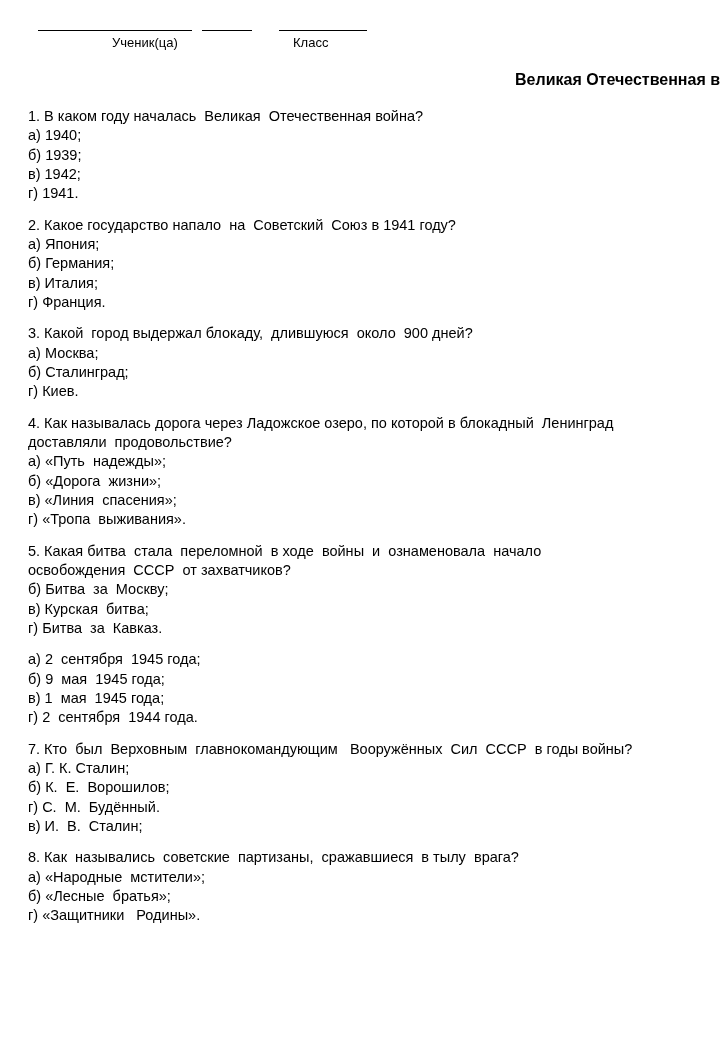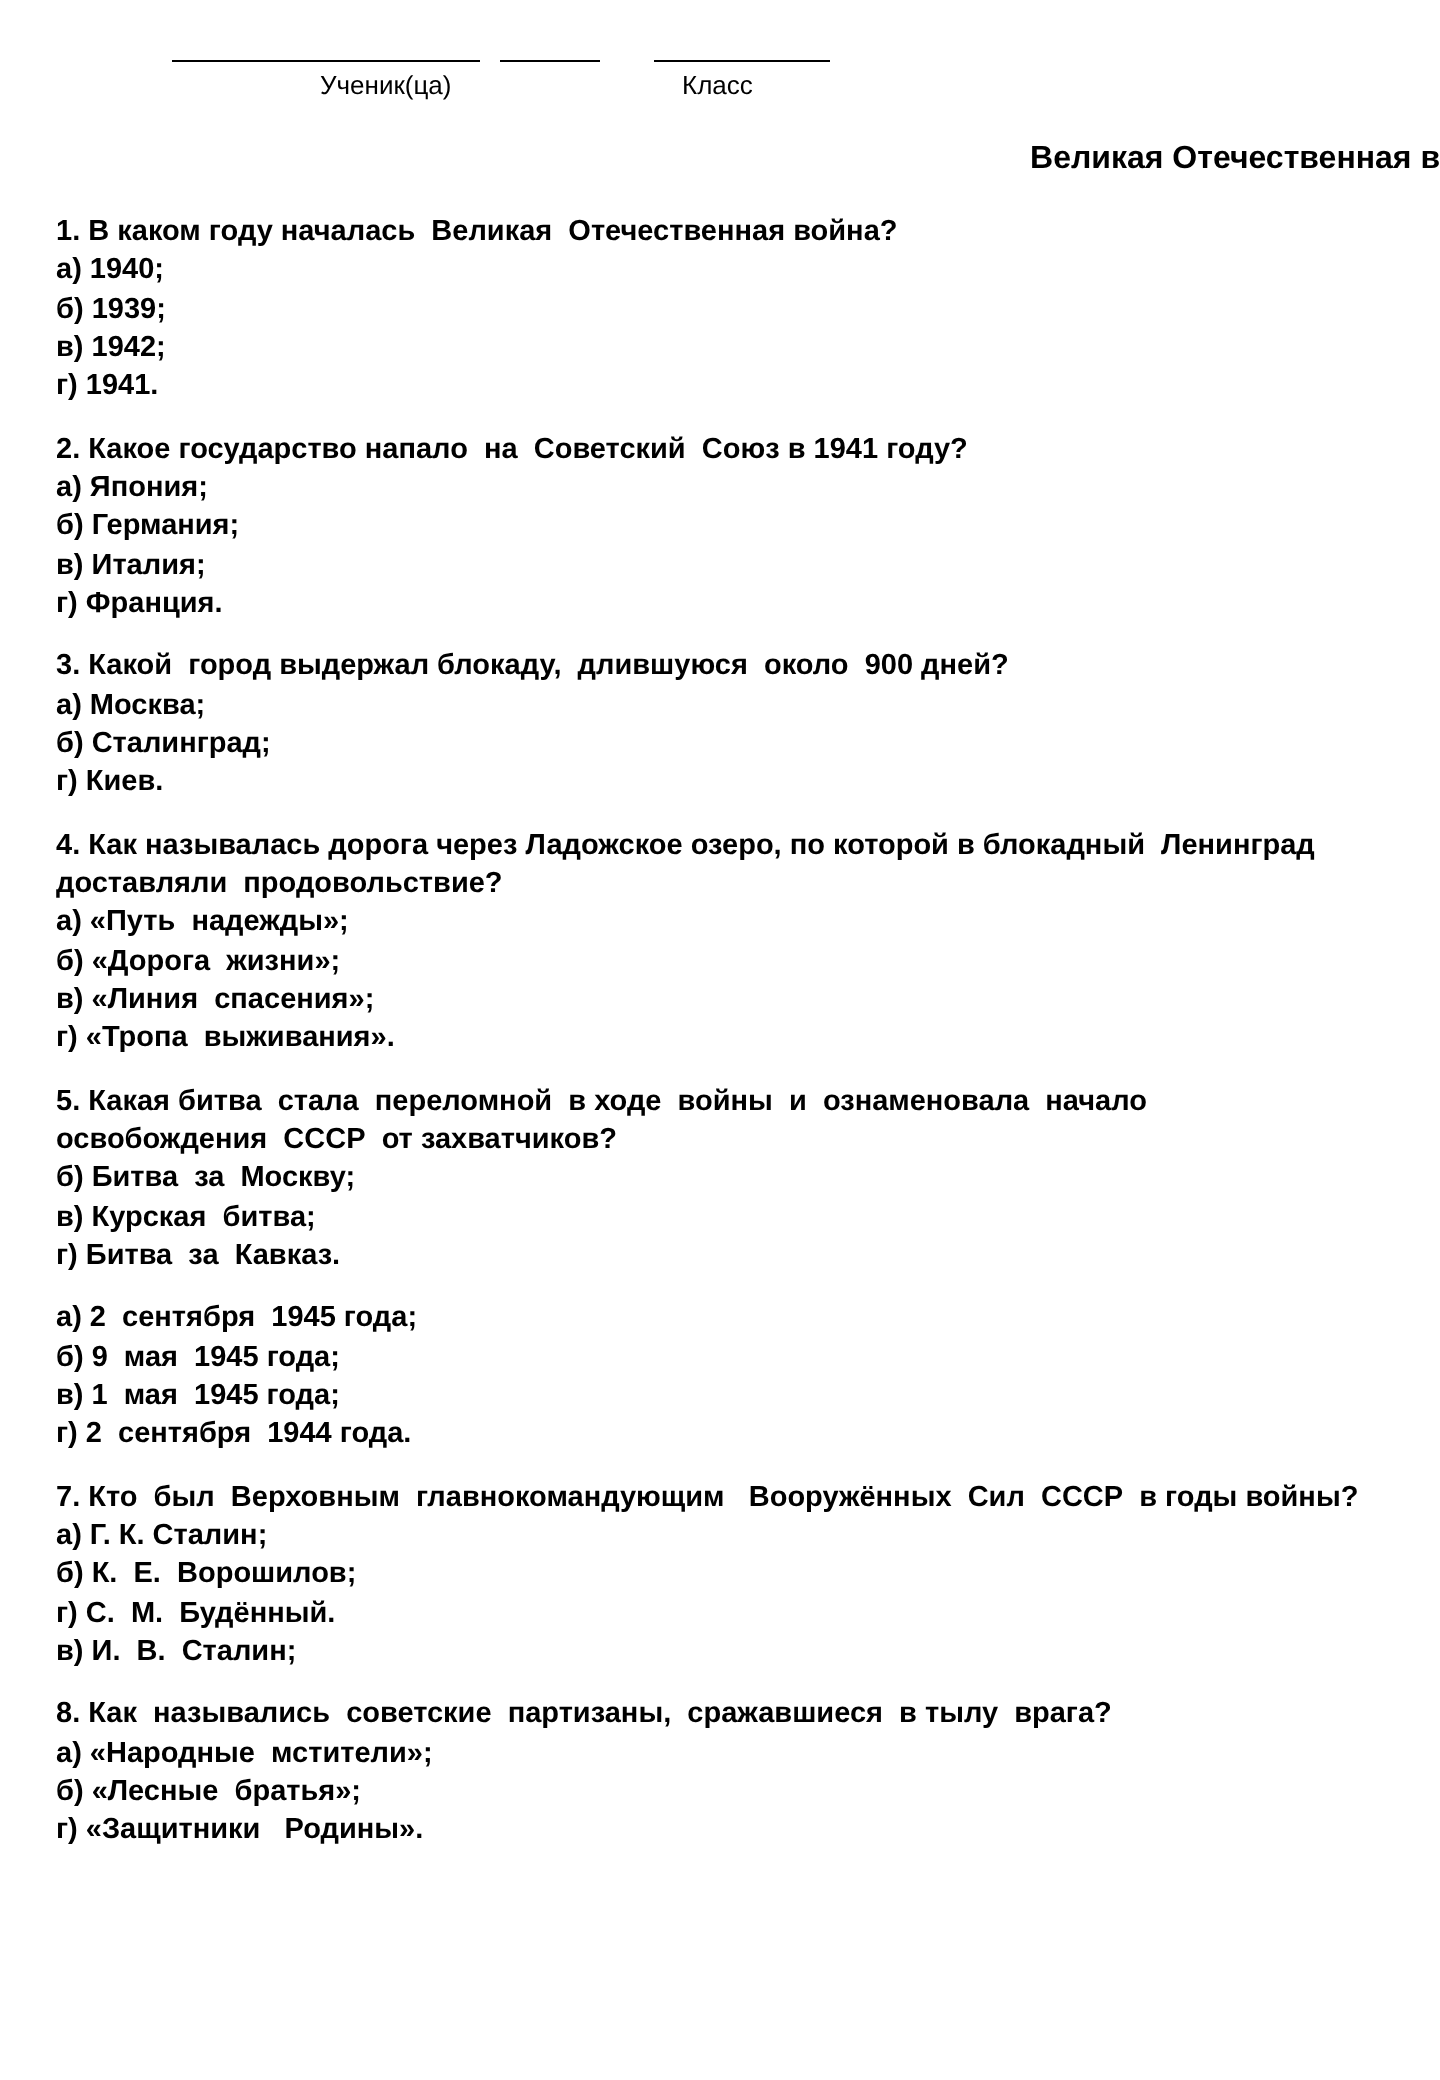--- a/index.html
+++ b/index.html
@@ -10,21 +10,21 @@
   .page {
     position: relative;
     width: 720px;
     height: 1040px;
     background: #ffffff;
     color: #000000;
     font-family: "Liberation Sans", "DejaVu Sans", sans-serif;
     overflow: hidden;
   }
   
-  .form-header { position: absolute; top: 0; left: 0; width: 635px; height: 52px; margin-left: 48px; }
+  .form-header { position: absolute; top: 0; left: 0; width: 635px; height: 52px; }
   .blank-line {
     position: absolute;
     top: 30px;
     height: 0;
     border-bottom: 1.3px solid #000000;
   }
   .blank-student { left: 38px;  width: 154px; }
   .blank-middle  { left: 202px; width: 50px;  }
   .blank-class   { left: 279px; width: 88px;  }
   .blank-label {
@@ -50,21 +50,21 @@
   }
   
   .questions {
     position: absolute;
     top: 107px;
     left: 28px;
     width: 660px;
     font-size: 14.5px;
     line-height: 19.3px;
   }
-  .question-block { margin: 0 0 12.2px 0; font-weight: bold; }
+  .question-block { margin: 0 0 12.2px 0; }
   .q-line, .option { white-space: pre; }
 </style>
 </head>
 <body>
 
 <div class="page">
 
   <div class="form-header">
     <div class="blank-line blank-student"></div>
     <div class="blank-line blank-middle"></div>

